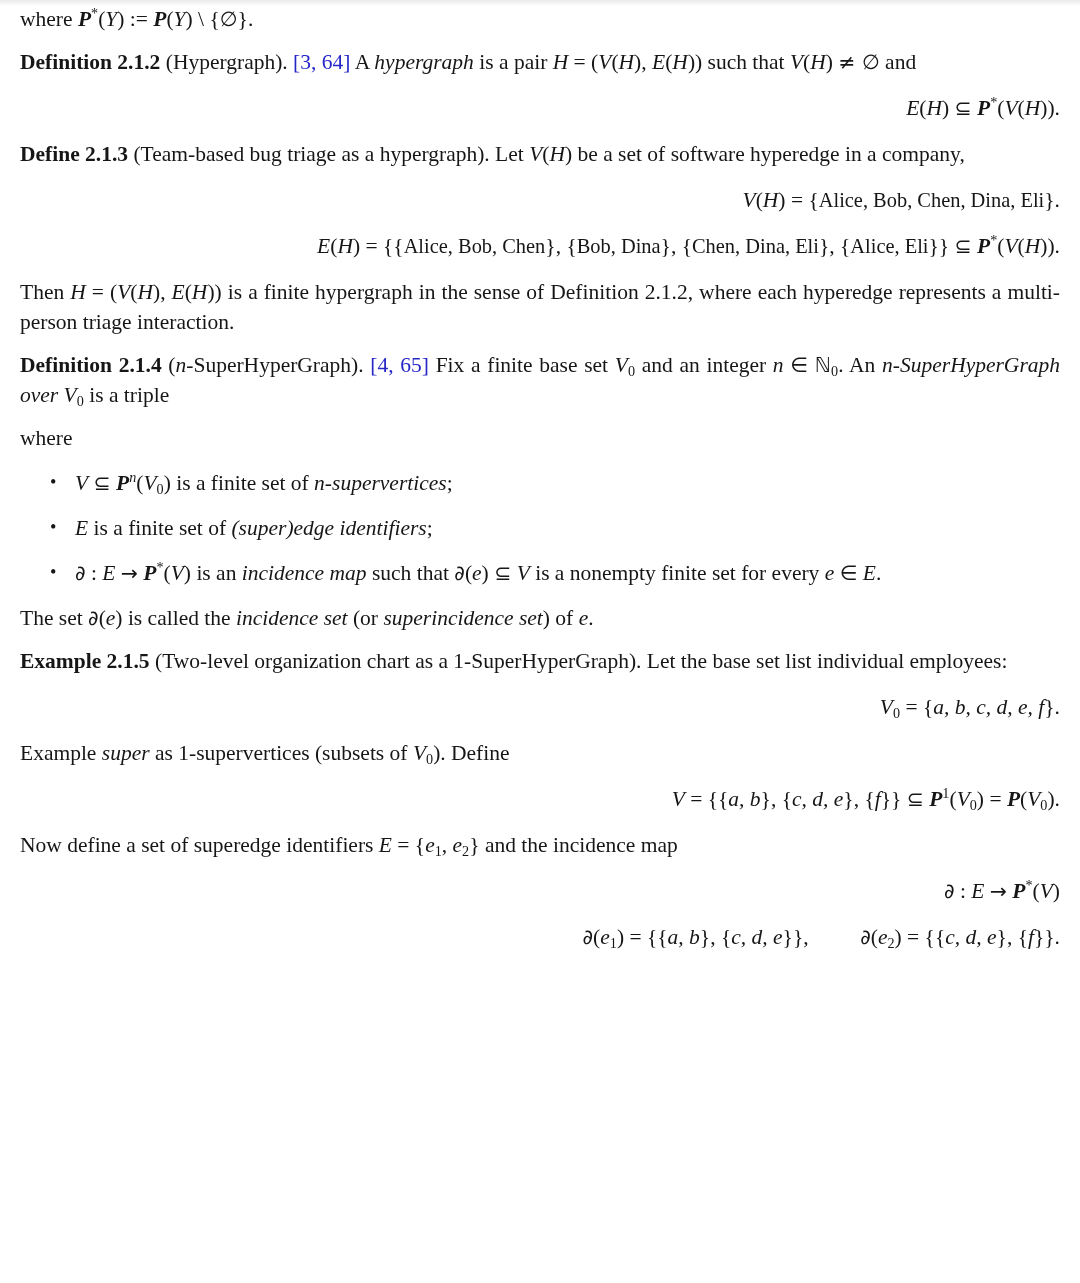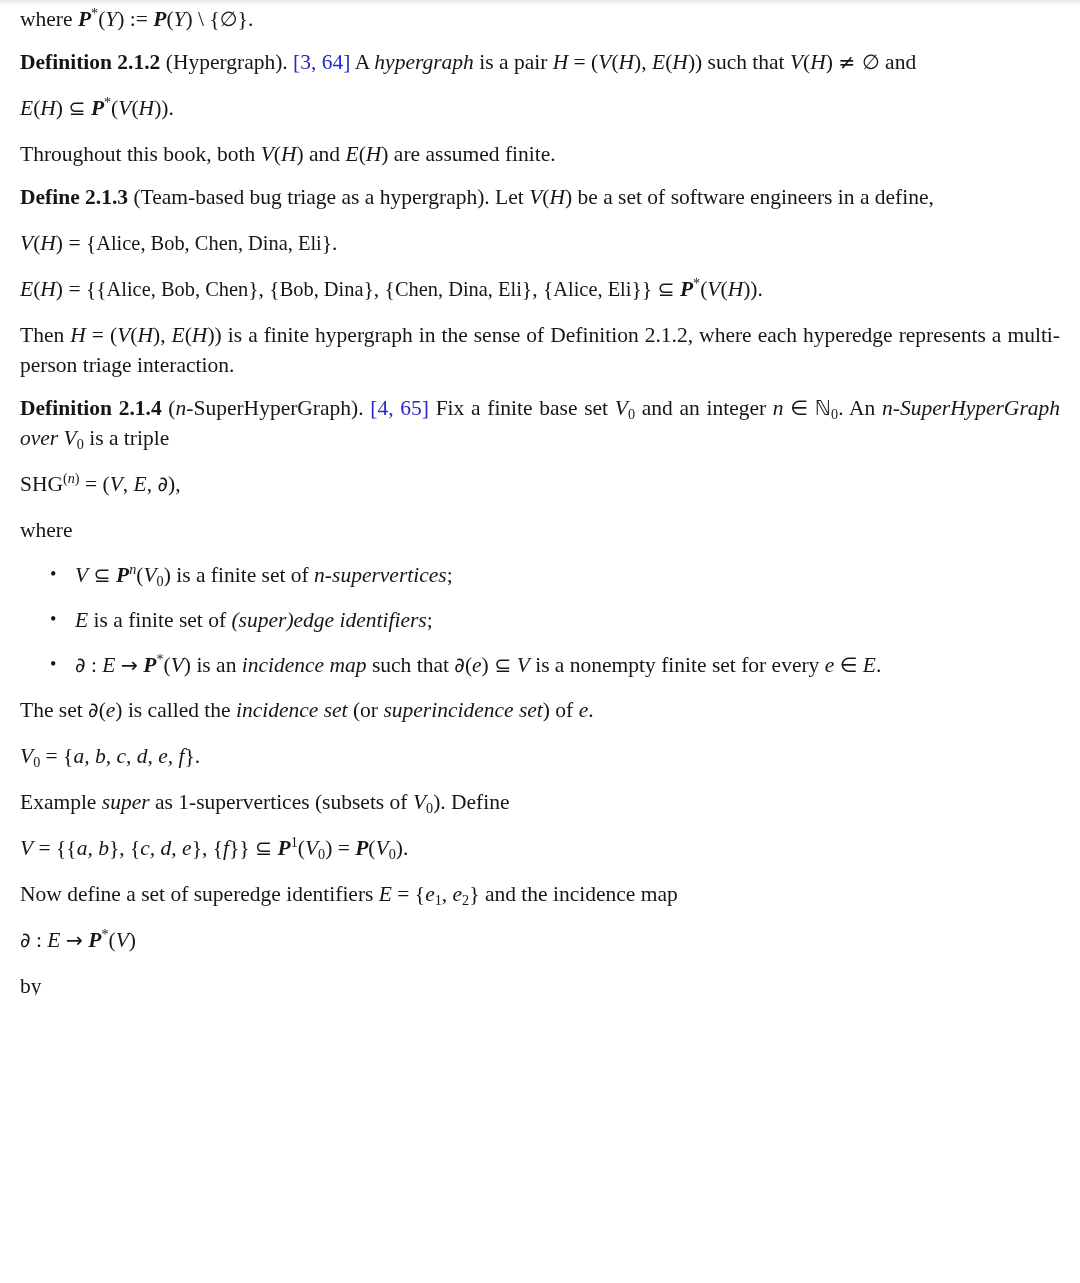--- a/index.html
+++ b/index.html
@@ -25,21 +25,21 @@
     pointer-events: none;
   }
   .doc {
     padding: 2px 20px 0 20px;
     font-size: 21.5px;
     line-height: 30px;
   }
   .block { margin: 13px 0; }
   .block:first-child { margin-top: 2px; }
   .block.para { text-align: justify; }
-  .block.eq { margin: 16px 0; text-align: left; }
+  .block.eq { margin: 16px 0; text-align: right; }
   .block.bullet {
     margin: 15px 0 15px 28px;
     padding-left: 27px;
     position: relative;
     text-align: justify;
   }
   .bullet-dot {
     position: absolute;
     left: 2px;
     top: -1px;
@@ -64,33 +64,31 @@
 </style>
 </head>
 <body style="--bg: #ffffff; --fg: #161616; --link: #2727c8; --fade: #e9e9e9;">
 
 <div class="page">
   <div class="top-fade"></div>
   <div class="doc">
       <div class="block para"><span class="s-plain">where </span><span class="s-cal">P</span><span class="s-sup">*</span><span class="s-plain">(</span><span class="s-m">Y</span><span class="s-plain">) := </span><span class="s-cal">P</span><span class="s-plain">(</span><span class="s-m">Y</span><span class="s-plain">) \ {</span><span class="s-sym">∅</span><span class="s-plain">}.</span></div>
       <div class="block para"><span class="s-b">Definition 2.1.2</span><span class="s-plain"> (Hypergraph). </span><span class="s-link">[3, 64]</span><span class="s-plain"> A </span><span class="s-i">hypergraph</span><span class="s-plain"> is a pair </span><span class="s-m">H</span><span class="s-plain"> = (</span><span class="s-m">V</span><span class="s-plain">(</span><span class="s-m">H</span><span class="s-plain">), </span><span class="s-m">E</span><span class="s-plain">(</span><span class="s-m">H</span><span class="s-plain">)) such that </span><span class="s-m">V</span><span class="s-plain">(</span><span class="s-m">H</span><span class="s-plain">) </span><span class="s-sym">≠ ∅</span><span class="s-plain"> and</span></div>
       <div class="block eq"><span class="s-m">E</span><span class="s-plain">(</span><span class="s-m">H</span><span class="s-plain">) </span><span class="s-sym">⊆</span><span class="s-plain"> </span><span class="s-cal">P</span><span class="s-sup">*</span><span class="s-plain">(</span><span class="s-m">V</span><span class="s-plain">(</span><span class="s-m">H</span><span class="s-plain">)).</span></div>
-      <div class="block para"><span class="s-plain">Throughout this book, both </span><span class="s-m">V</span><span class="s-plain">(</span><span class="s-m">H</span><span class="s-plain">) and </span><span class="s-m">E</span><span class="s-plain">(</span><span class="s-m">H</span><span class="s-plain">) are assumed finite.</span></div>
-      <div class="block para"><span class="s-b">Define 2.1.3</span><span class="s-plain"> (Team-based bug triage as a hypergraph). Let </span><span class="s-m">V</span><span class="s-plain">(</span><span class="s-m">H</span><span class="s-plain">) be a set of software engineers in a define,</span></div>
+      <div class="block para"><span class="s-b">Define 2.1.3</span><span class="s-plain"> (Team-based bug triage as a hypergraph). Let </span><span class="s-m">V</span><span class="s-plain">(</span><span class="s-m">H</span><span class="s-plain">) be a set of software hyperedge in a company,</span></div>
       <div class="block eq"><span class="s-m">V</span><span class="s-plain">(</span><span class="s-m">H</span><span class="s-plain">) = {</span><span class="s-sf">Alice, Bob, Chen, Dina, Eli</span><span class="s-plain">}.</span></div>
       <div class="block eq"><span class="s-m">E</span><span class="s-plain">(</span><span class="s-m">H</span><span class="s-plain">) = {{</span><span class="s-sf">Alice, Bob, Chen</span><span class="s-plain">}, {</span><span class="s-sf">Bob, Dina</span><span class="s-plain">}, {</span><span class="s-sf">Chen, Dina, Eli</span><span class="s-plain">}, {</span><span class="s-sf">Alice, Eli</span><span class="s-plain">}} </span><span class="s-sym">⊆</span><span class="s-plain"> </span><span class="s-cal">P</span><span class="s-sup">*</span><span class="s-plain">(</span><span class="s-m">V</span><span class="s-plain">(</span><span class="s-m">H</span><span class="s-plain">)).</span></div>
       <div class="block para"><span class="s-plain">Then </span><span class="s-m">H</span><span class="s-plain"> = (</span><span class="s-m">V</span><span class="s-plain">(</span><span class="s-m">H</span><span class="s-plain">), </span><span class="s-m">E</span><span class="s-plain">(</span><span class="s-m">H</span><span class="s-plain">)) is a finite hypergraph in the sense of Definition 2.1.2, where each hyperedge represents a multi-person triage interaction.</span></div>
       <div class="block para"><span class="s-b">Definition 2.1.4</span><span class="s-plain"> (</span><span class="s-i">n</span><span class="s-plain">-SuperHyperGraph). </span><span class="s-link">[4, 65]</span><span class="s-plain"> Fix a finite base set </span><span class="s-m">V</span><span class="s-sub">0</span><span class="s-plain"> and an integer </span><span class="s-m">n</span><span class="s-plain"> </span><span class="s-sym">∈</span><span class="s-plain"> </span><span class="s-bb">ℕ</span><span class="s-sub">0</span><span class="s-plain">. An </span><span class="s-i">n-SuperHyperGraph over</span><span class="s-plain"> </span><span class="s-m">V</span><span class="s-sub">0</span><span class="s-plain"> is a triple</span></div>
-      <div class="block eq"><span class="s-plain">SHG</span><span class="s-sup">(</span><span class="s-msup">n</span><span class="s-sup">)</span><span class="s-plain"> = (</span><span class="s-m">V</span><span class="s-plain">, </span><span class="s-m">E</span><span class="s-plain">, </span><span class="s-sym">∂</span><span class="s-plain">),</span></div>
       <div class="block para"><span class="s-plain">where</span></div>
       <div class="block bullet"><span class="bullet-dot">•</span><span><span class="s-m">V</span><span class="s-plain"> </span><span class="s-sym">⊆</span><span class="s-plain"> </span><span class="s-cal">P</span><span class="s-msup">n</span><span class="s-plain">(</span><span class="s-m">V</span><span class="s-sub">0</span><span class="s-plain">) is a finite set of </span><span class="s-i">n-supervertices</span><span class="s-plain">;</span></span></div>
       <div class="block bullet"><span class="bullet-dot">•</span><span><span class="s-m">E</span><span class="s-plain"> is a finite set of </span><span class="s-i">(super)edge identifiers</span><span class="s-plain">;</span></span></div>
       <div class="block bullet"><span class="bullet-dot">•</span><span><span class="s-sym">∂</span><span class="s-plain"> : </span><span class="s-m">E</span><span class="s-plain"> </span><span class="s-sym">→</span><span class="s-plain"> </span><span class="s-cal">P</span><span class="s-sup">*</span><span class="s-plain">(</span><span class="s-m">V</span><span class="s-plain">) is an </span><span class="s-i">incidence map</span><span class="s-plain"> such that </span><span class="s-sym">∂</span><span class="s-plain">(</span><span class="s-m">e</span><span class="s-plain">) </span><span class="s-sym">⊆</span><span class="s-plain"> </span><span class="s-m">V</span><span class="s-plain"> is a nonempty finite set for every </span><span class="s-m">e</span><span class="s-plain"> </span><span class="s-sym">∈</span><span class="s-plain"> </span><span class="s-m">E</span><span class="s-plain">.</span></span></div>
       <div class="block para"><span class="s-plain">The set </span><span class="s-sym">∂</span><span class="s-plain">(</span><span class="s-m">e</span><span class="s-plain">) is called the </span><span class="s-i">incidence set</span><span class="s-plain"> (or </span><span class="s-i">superincidence set</span><span class="s-plain">) of </span><span class="s-m">e</span><span class="s-plain">.</span></div>
+      <div class="block para"><span class="s-b">Example 2.1.5</span><span class="s-plain"> (Two-level organization chart as a 1-SuperHyperGraph). Let the base set list individual employees:</span></div>
       <div class="block eq"><span class="s-m">V</span><span class="s-sub">0</span><span class="s-plain"> = {</span><span class="s-m">a, b, c, d, e, f</span><span class="s-plain">}.</span></div>
       <div class="block para"><span class="s-plain">Example </span><span class="s-i">super</span><span class="s-plain"> as 1-supervertices (subsets of </span><span class="s-m">V</span><span class="s-sub">0</span><span class="s-plain">). Define</span></div>
       <div class="block eq"><span class="s-m">V</span><span class="s-plain"> = {{</span><span class="s-m">a, b</span><span class="s-plain">}, {</span><span class="s-m">c, d, e</span><span class="s-plain">}, {</span><span class="s-m">f</span><span class="s-plain">}} </span><span class="s-sym">⊆</span><span class="s-plain"> </span><span class="s-cal">P</span><span class="s-sup">1</span><span class="s-plain">(</span><span class="s-m">V</span><span class="s-sub">0</span><span class="s-plain">) = </span><span class="s-cal">P</span><span class="s-plain">(</span><span class="s-m">V</span><span class="s-sub">0</span><span class="s-plain">).</span></div>
       <div class="block para"><span class="s-plain">Now define a set of superedge identifiers </span><span class="s-m">E</span><span class="s-plain"> = {</span><span class="s-m">e</span><span class="s-sub">1</span><span class="s-plain">, </span><span class="s-m">e</span><span class="s-sub">2</span><span class="s-plain">} and the incidence map</span></div>
       <div class="block eq"><span class="s-sym">∂</span><span class="s-plain"> : </span><span class="s-m">E</span><span class="s-plain"> </span><span class="s-sym">→</span><span class="s-plain"> </span><span class="s-cal">P</span><span class="s-sup">*</span><span class="s-plain">(</span><span class="s-m">V</span><span class="s-plain">)</span></div>
-      <div class="block para"><span class="s-plain">by</span></div>
       <div class="block eq"><span class="s-sym">∂</span><span class="s-plain">(</span><span class="s-m">e</span><span class="s-sub">1</span><span class="s-plain">) = {{</span><span class="s-m">a, b</span><span class="s-plain">}, {</span><span class="s-m">c, d, e</span><span class="s-plain">}},</span><span class="s-gap"></span><span class="s-sym">∂</span><span class="s-plain">(</span><span class="s-m">e</span><span class="s-sub">2</span><span class="s-plain">) = {{</span><span class="s-m">c, d, e</span><span class="s-plain">}, {</span><span class="s-m">f</span><span class="s-plain">}}.</span></div>
     </div>
 </div>
 
 </body></html>

